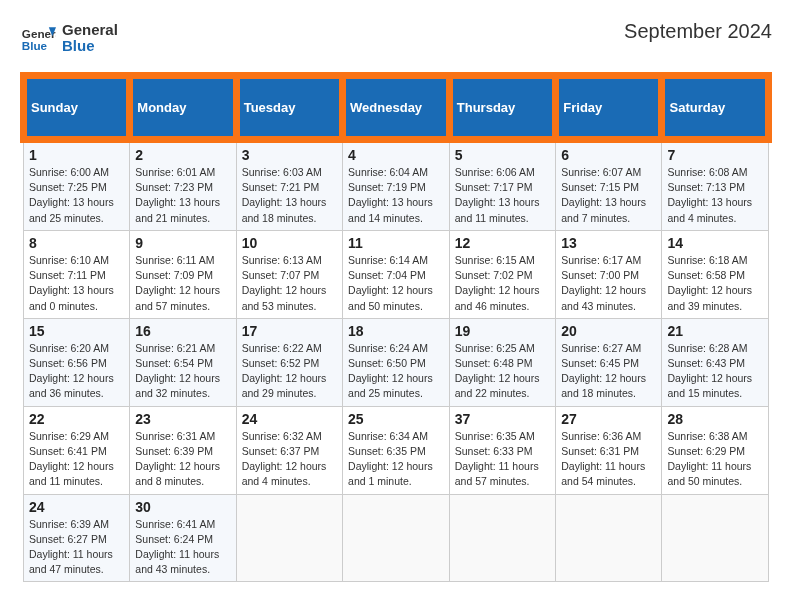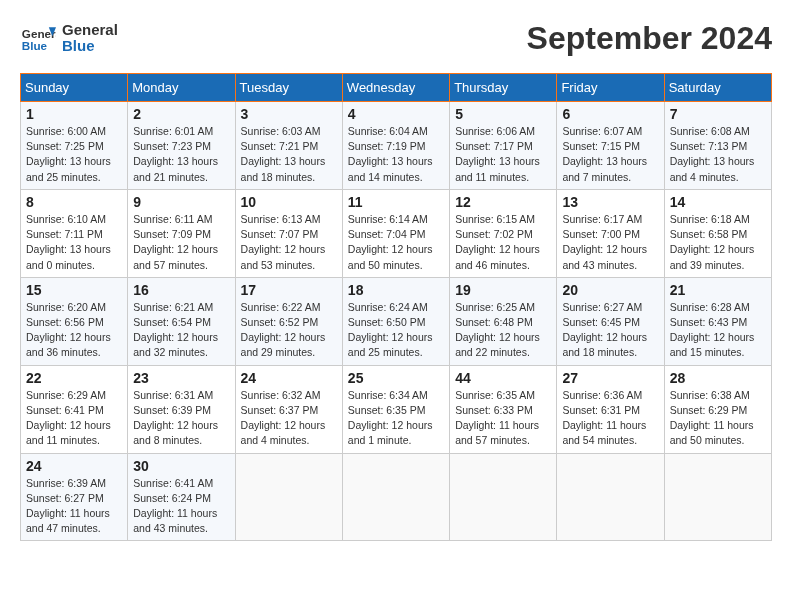--- a/index.html
+++ b/index.html
@@ -22,41 +22,41 @@
       gap: 6px;
     }
     .logo-icon {
       width: 36px;
       height: 36px;
     }
     .title-block {
       text-align: right;
     }
     .month-title {
-      font-size: 32px;
+      font-size: 20px;
       color: #333;
-      font-weight: bold;
+      font-weight: normal;
     }
     .subtitle {
       font-size: 14px;
       color: #555;
     }
     table {
       width: 100%;
       border-collapse: collapse;
       font-size: 11px;
     }
     thead tr th {
       background-color: #1a6bb5;
       color: #fff;
-      padding: 6px 4px;
+      padding: 21px 4px;
       text-align: left;
       font-size: 13px;
-      font-weight: normal;
-      border: 1px solid #f97316;
+      font-weight: bold;
+      border: 7px solid #f97316;
     }
     tbody tr td {
       border: 1px solid #ccc;
       vertical-align: top;
       padding: 4px 5px;
       width: 107px;
       min-height: 80px;
       background: #fff;
     }
     tbody tr:nth-child(odd) td {
@@ -215,21 +215,21 @@
         </td>
         <td>
           <span class="day-num">24</span>
         <div class="day-detail">Sunrise: 6:32 AM<br>Sunset: 6:37 PM<br>Daylight: 12 hours and 4 minutes.</div>
         </td>
         <td>
           <span class="day-num">25</span>
         <div class="day-detail">Sunrise: 6:34 AM<br>Sunset: 6:35 PM<br>Daylight: 12 hours and 1 minute.</div>
         </td>
         <td>
-          <span class="day-num">44</span>
+          <span class="day-num">37</span>
         <div class="day-detail">Sunrise: 6:35 AM<br>Sunset: 6:33 PM<br>Daylight: 11 hours and 57 minutes.</div>
         </td>
         <td>
           <span class="day-num">27</span>
         <div class="day-detail">Sunrise: 6:36 AM<br>Sunset: 6:31 PM<br>Daylight: 11 hours and 54 minutes.</div>
         </td>
         <td>
           <span class="day-num">28</span>
         <div class="day-detail">Sunrise: 6:38 AM<br>Sunset: 6:29 PM<br>Daylight: 11 hours and 50 minutes.</div>
         </td>

